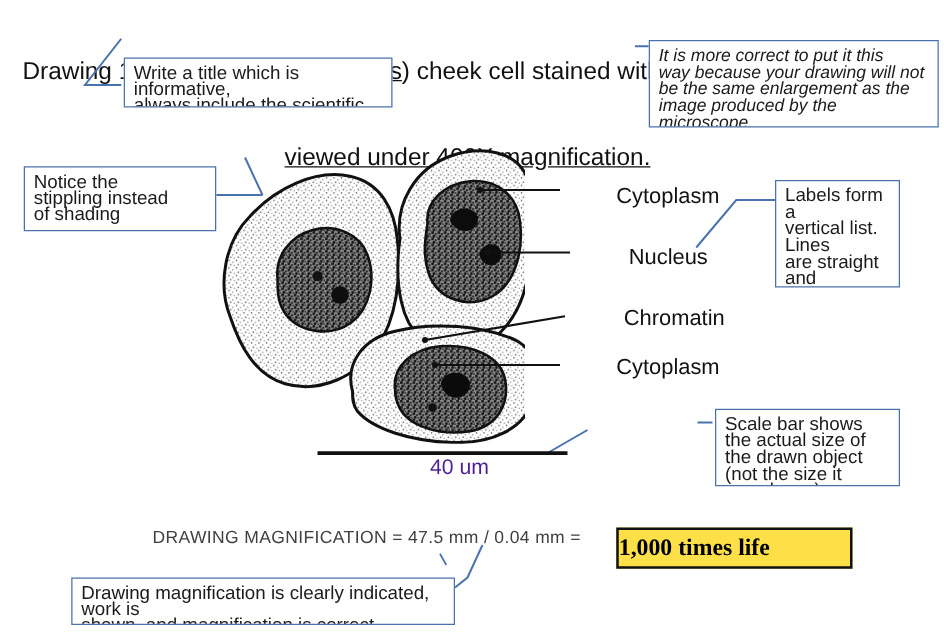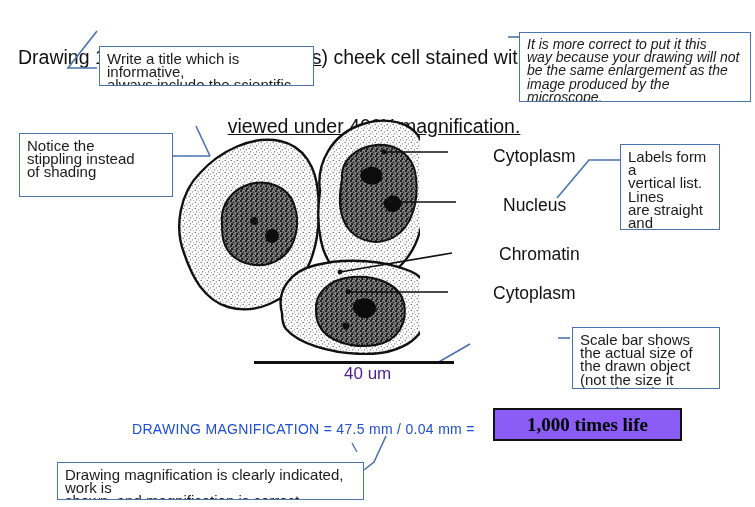--- a/index.html
+++ b/index.html
@@ -42,21 +42,21 @@
     color: #1b1b1b;
     font-size: 15px;
     line-height: 13.2px;
     padding: 5px 7px 4px 7px;
     overflow: hidden;
     white-space: pre-wrap;
   }
 
   #cb-title   { left: 99px;  top: 46px;  width: 215px; height: 40px; }
   #cb-correct { left: 519px; top: 32px;  width: 232px; height: 70px; font-size: 14px; font-style: italic; }
-  #cb-stipple { left: 19px;  top: 133px; width: 154px; height: 64px; }
+  #cb-stipple { left: 19px;  top: 133px; width: 154px; height: 52px; }
   #cb-labels  { left: 620px; top: 144px; width: 100px; height: 86px; }
   #cb-scale   { left: 572px; top: 327px; width: 148px; height: 62px; }
   #cb-magnif  { left: 57px;  top: 462px; width: 307px; height: 38px; }
 
   
   .leaders {
     position: absolute;
     left: 0; top: 0;
     width: 755px; height: 507px;
     pointer-events: none;
@@ -105,40 +105,39 @@
     left: 344px;
     top: 364px;
     font-size: 17px;
     color: #4c1d95;
     white-space: nowrap;
   }
 
   
   #formula {
     position: absolute;
-    left: 132px;
+    left: 122px;
     top: 421px;
     font-size: 14px;
     letter-spacing: 0.3px;
-    color: #1d4ed8;
+    color: #404040;
     white-space: nowrap;
     text-align: right;
   }
   #answer-box {
     position: absolute;
     left: 493px;
-    top: 408px;
+    top: 422px;
     width: 189px;
     height: 33px;
     box-sizing: border-box;
     border: 2px solid #111111;
-    background: #8b5cf6;
+    background: #fde047;
     display: flex;
     align-items: center;
-    justify-content: center;
   }
   #answer-text {
     font-family: "Liberation Serif", serif;
     font-size: 19px;
     font-weight: bold;
     color: #000000;
     white-space: nowrap;
   }
 </style>
 </head>

